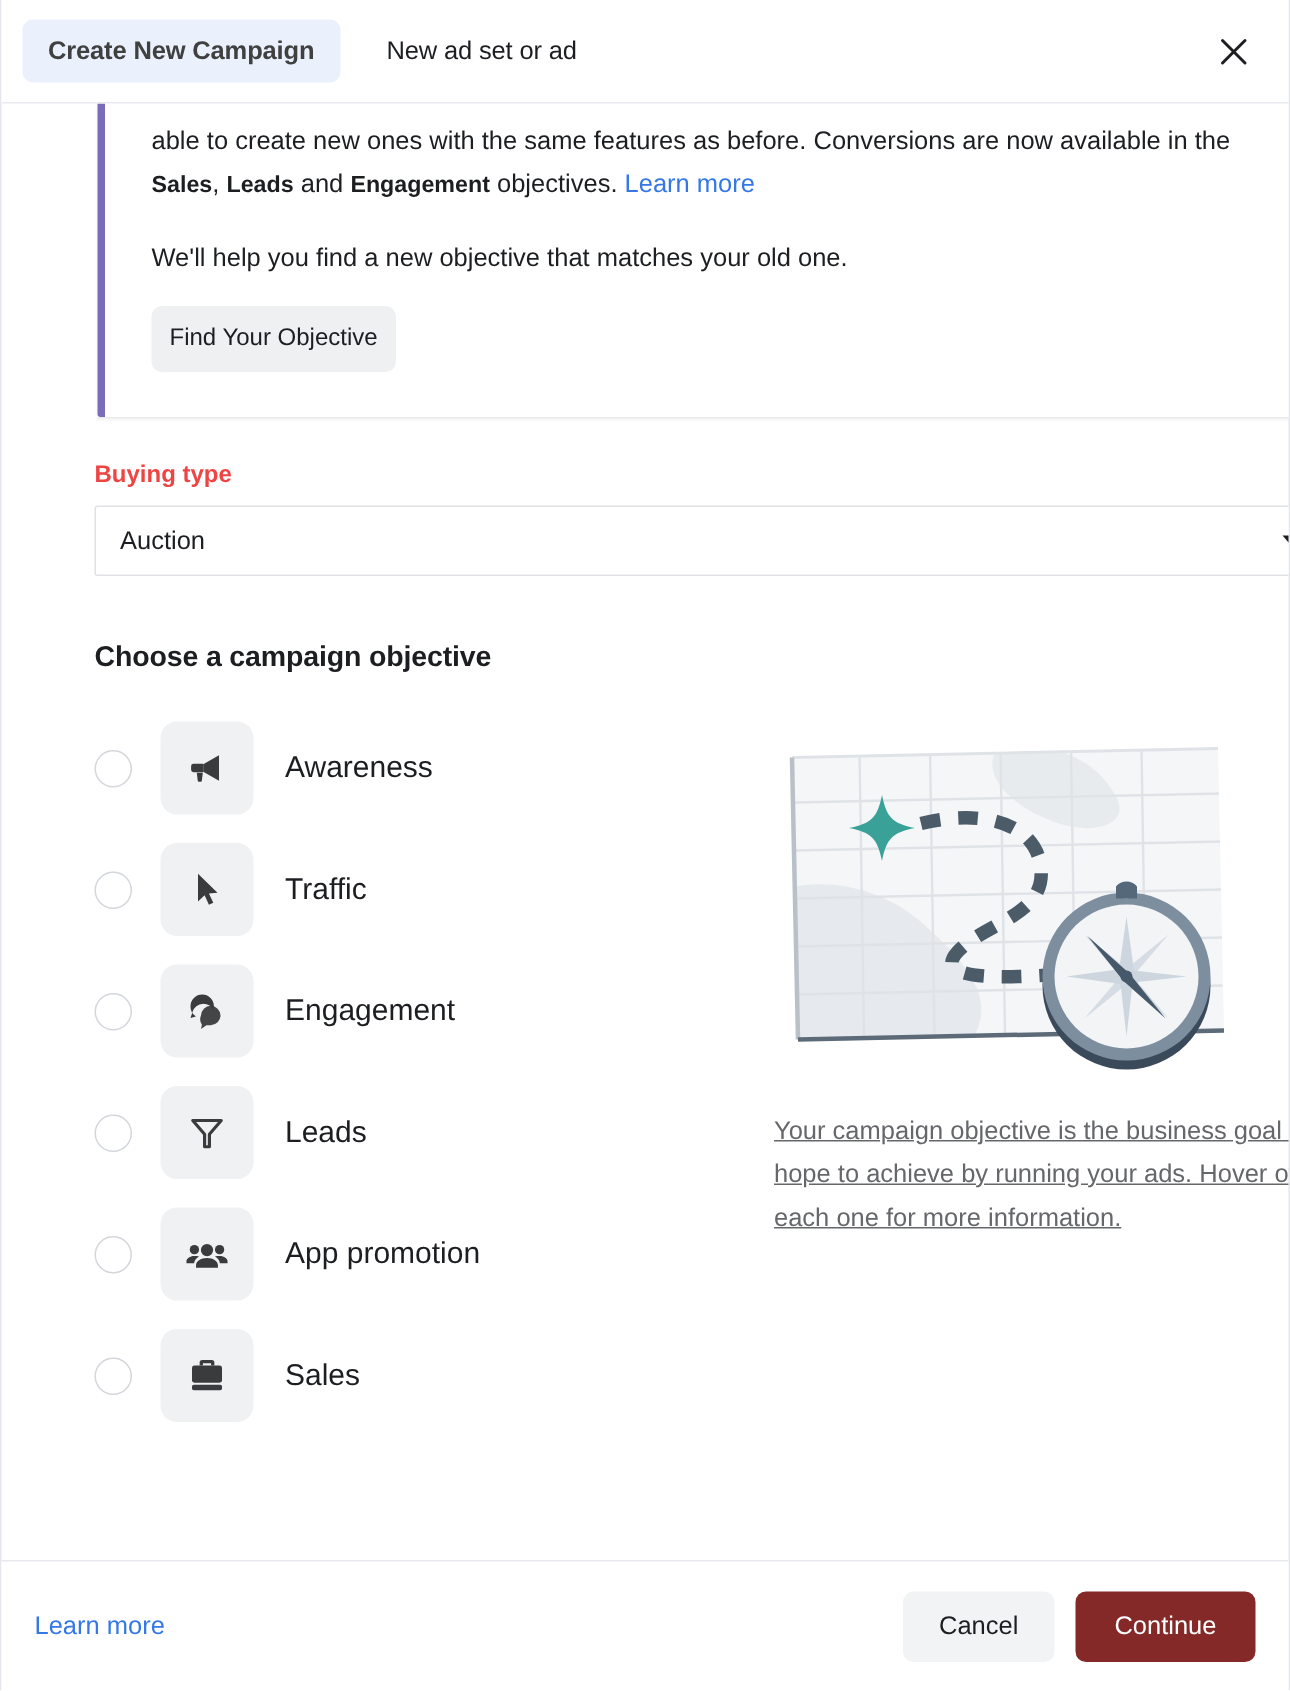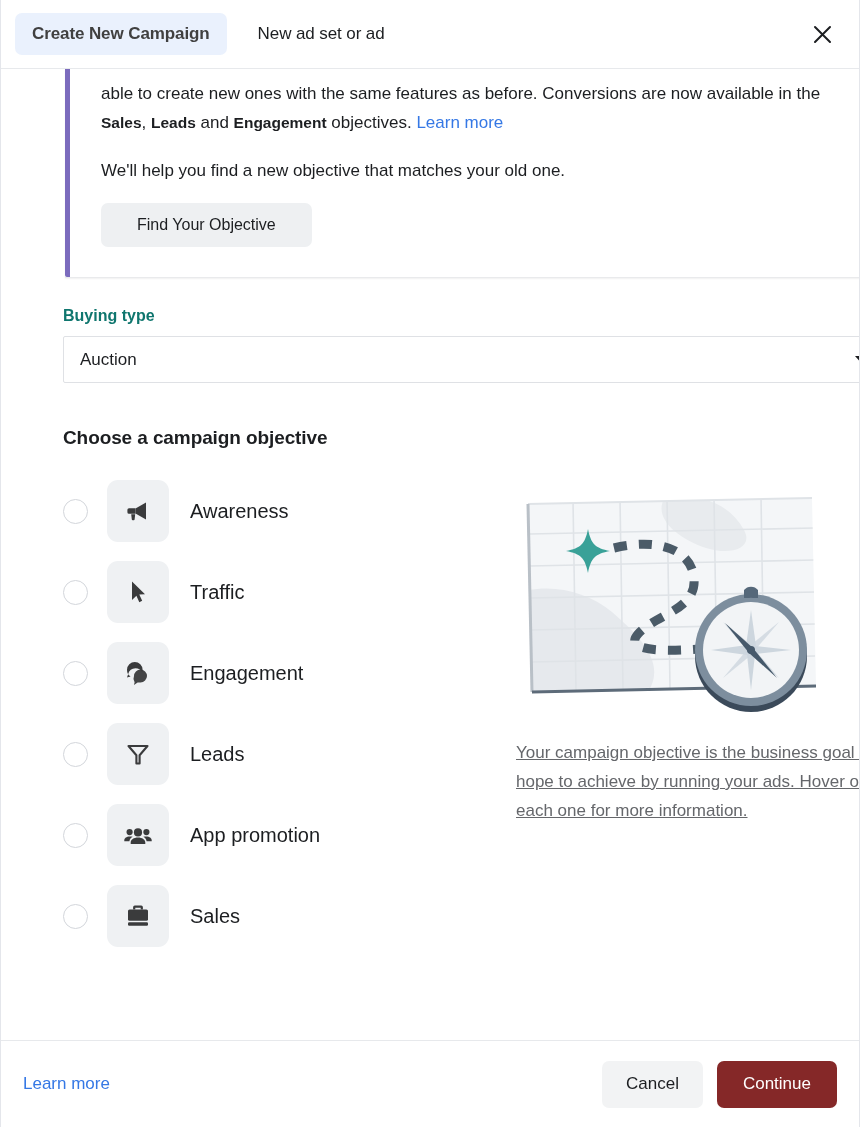--- a/index.html
+++ b/index.html
@@ -110,32 +110,32 @@
   .notice .p2 { margin-top: 19px; }
   .notice b { font-weight: bold; font-size: 15.5px; }
   .inline-link { color: #3578e5; cursor: pointer; }
 
   .secondary-btn {
     display: inline-block;
     margin-top: 18px;
     background: #eef0f2;
     border: none;
     border-radius: 7px;
-    padding: 13px 36px;
+    padding: 13px 12px;
     font-size: 16px;
     color: #1c1e21;
     font-family: inherit;
     cursor: pointer;
   }
 
   
   .field-label {
     font-size: 16px;
     font-weight: bold;
-    color: #0f766e;
+    color: #ef4444;
     margin: 29px 0 11px 0;
   }
   .select-wrap {
     position: relative;
     width: 823px;
     height: 47px;
     border: 1px solid #dfe1e5;
     border-radius: 2px;
     background: #fff;
     display: flex;

